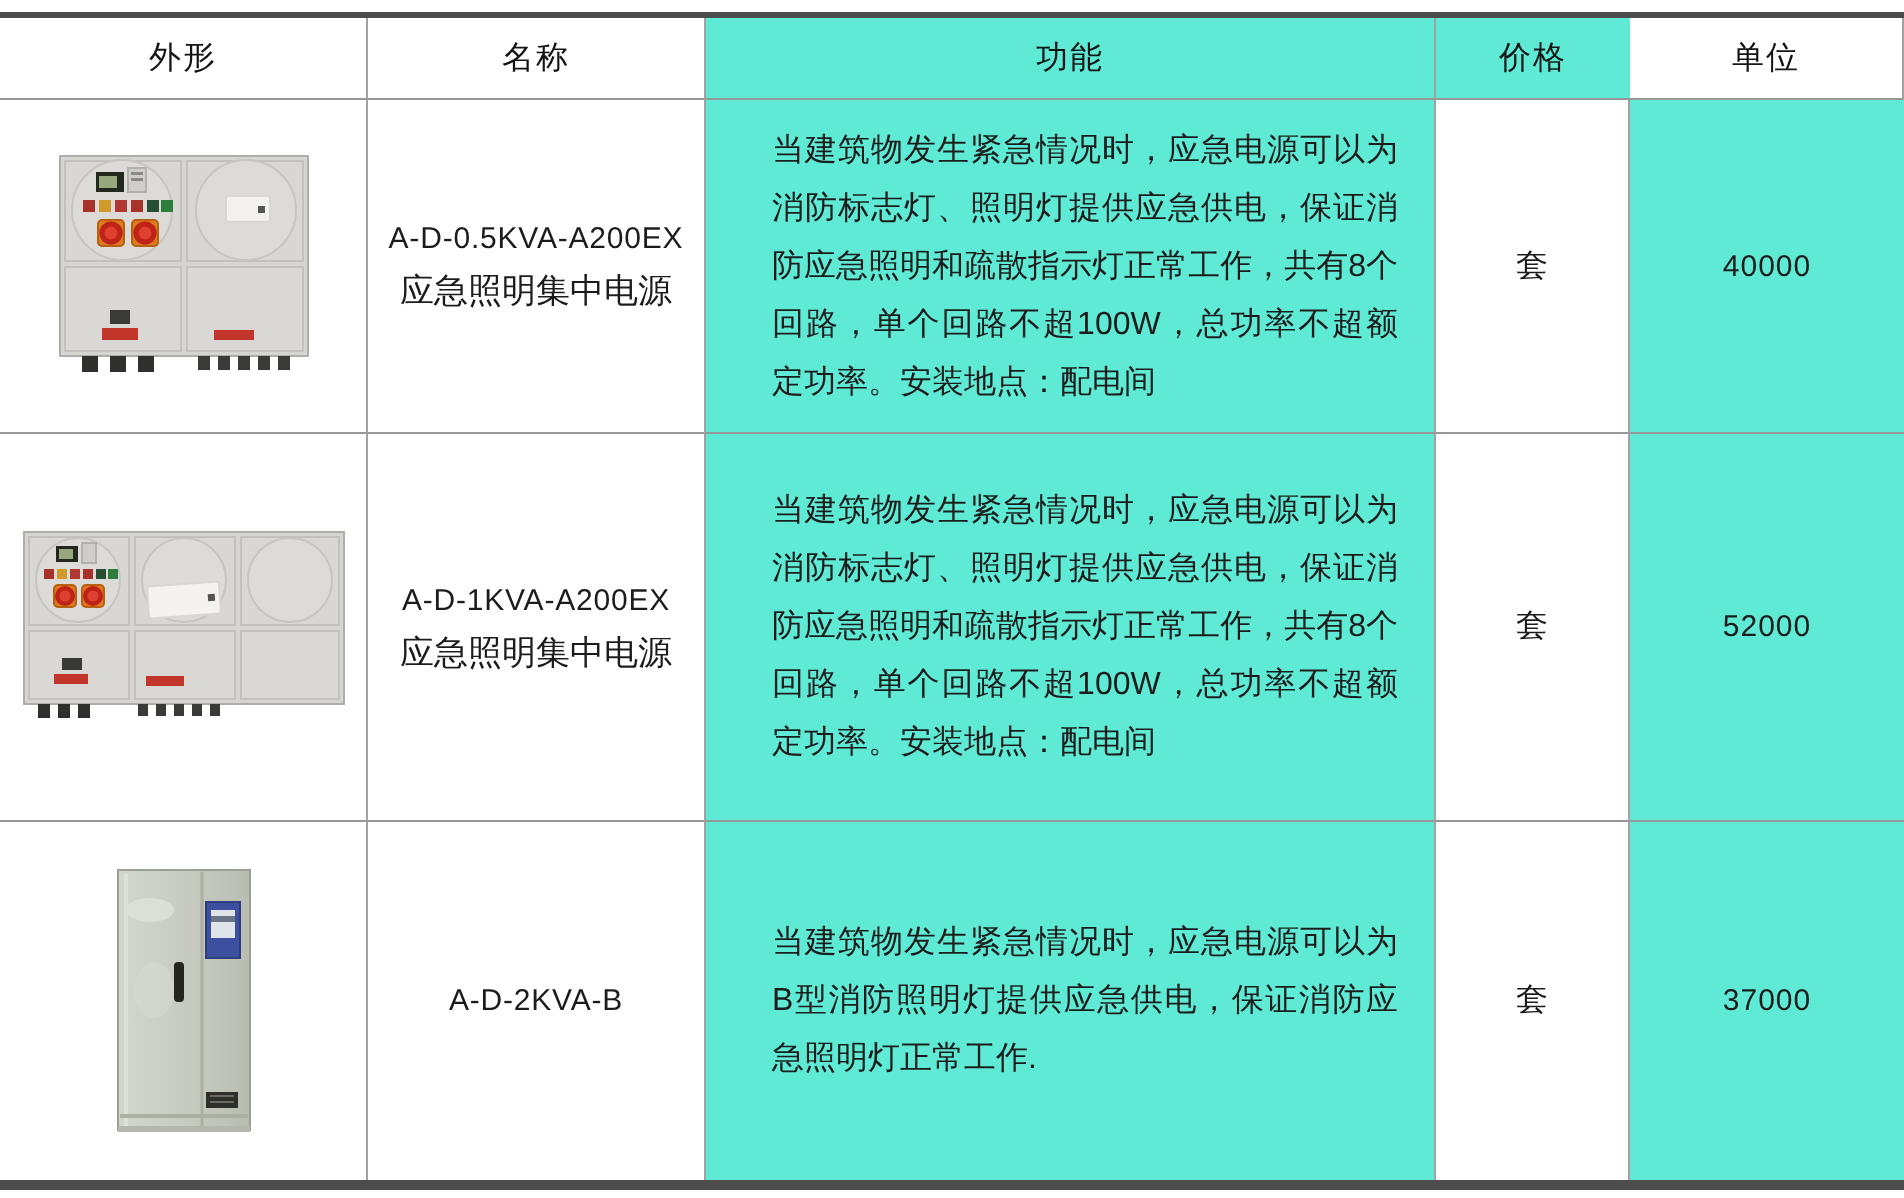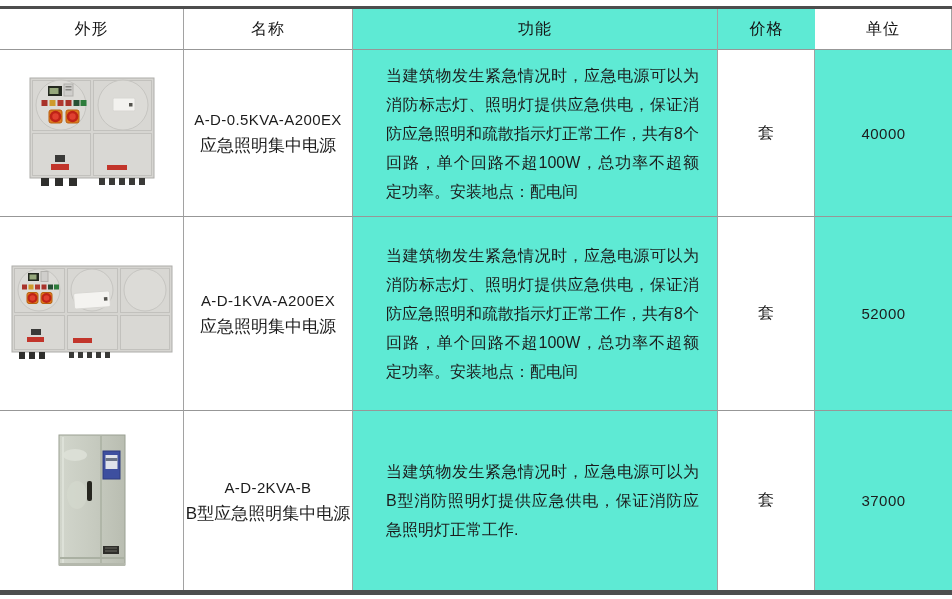--- a/index.html
+++ b/index.html
@@ -186,21 +186,20 @@
       <rect x="30" y="48" width="5" height="20" rx="2" fill="#26261f"></rect>
       <rect x="46" y="113" width="16" height="8" fill="#2e2e2a"></rect>
       <line x1="48" y1="115" x2="60" y2="115" stroke="#6a6a62" stroke-width="1"></line>
       <line x1="48" y1="118" x2="60" y2="118" stroke="#6a6a62" stroke-width="1"></line>
       <rect x="3" y="124" width="64" height="2" fill="#aab0a2"></rect>
       <rect x="2" y="130" width="66" height="3" fill="#b4b8ac"></rect>
     </svg>
   </div>
   <div class="cell name-cell last-row">
     <div class="name-model">A-D-2KVA-B</div>
-    <div class="name-desc">B型应急照明集中电源</div>
   </div>
   <div class="cell func-cell shaded last-row">
     <span>当建筑物发生紧急情况时，应急电源可以为B型消防照明灯提供应急供电，保证消防应急照明灯正常工作.</span>
   </div>
   <div class="cell unit-cell last-row">套</div>
   <div class="cell price-cell shaded last-col last-row">37000</div>
 
 </div>
 
 </body></html>

